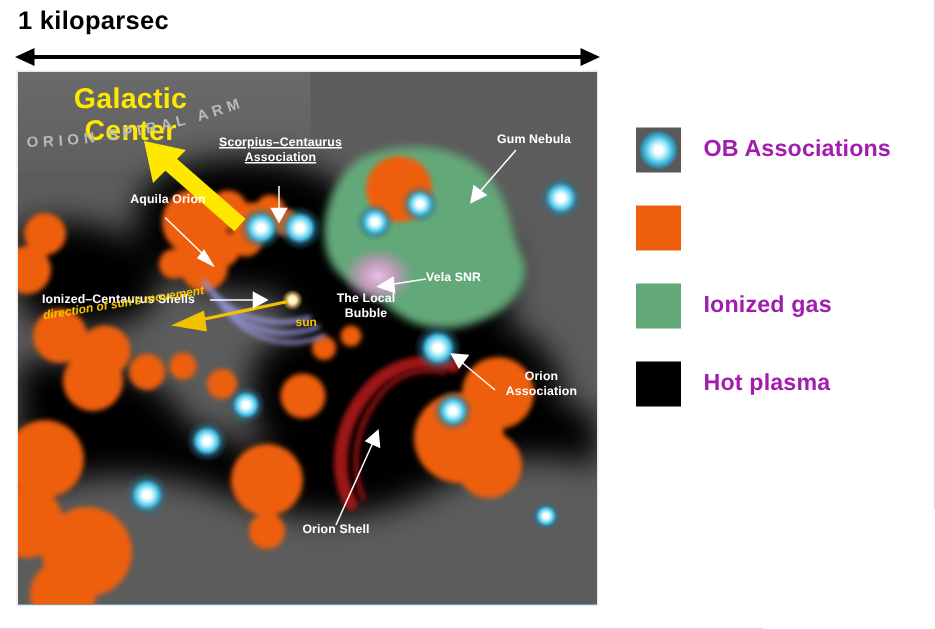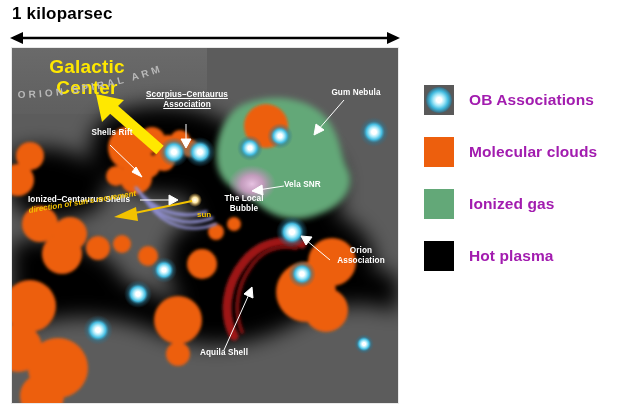--- a/index.html
+++ b/index.html
@@ -246,21 +246,21 @@
       <line x1="212" y1="302" x2="238" y2="244"></line>
       <polygon points="240,239 241,250 232,246"></polygon>
     </g>
   </svg>
 
   <div id="lbl-galactic-center">
     <span>Galactic</span><br>
     <span>Center</span>
   </div>
 
-  <div class="mlabel" style="left:60px;top:80px;width:80px;">Shells Rift</div>
+  <div class="mlabel" style="left:60px;top:80px;width:80px;">Aquila Orion</div>
 
   <div class="mlabel wrap" style="left:134px;top:42px;width:82px;text-decoration:underline;">
     <span>Scorpius–Centaurus</span><br>
     <span>Association</span>
   </div>
 
   <div class="mlabel" style="left:16px;top:147px;width:112px;text-align:left;">Ionized–Centaurus Shells</div>
 
   <div class="mlabel" style="left:314px;top:40px;width:60px;">Gum Nebula</div>
 
@@ -273,40 +273,39 @@
 
   <div id="lbl-suns-movement">direction of sun's movement</div>
 
   <div id="lbl-sun">sun</div>
 
   <div class="mlabel wrap" style="left:304px;top:198px;width:58px;margin-left:16px;">
     <span>Orion</span><br>
     <span>Association</span>
   </div>
 
-  <div class="mlabel" style="left:168px;top:300px;width:88px;">Aquila Shell</div>
+  <div class="mlabel" style="left:168px;top:300px;width:88px;">Orion Shell</div>
 
   <svg id="lbl-spiral-arm" viewBox="0 0 210 60">
     <path id="arcpath" d="M4,50 C60,50 140,34 198,2" fill="none" stroke="none"></path>
     <text><textPath href="#arcpath" startOffset="2">ORION SPIRAL ARM</textPath></text>
   </svg>
 </div>
 
 <div id="legend">
 
   <div class="legend-row">
     <div class="swatch sw-ob">
       <div class="star"></div>
     </div>
     <div class="legend-label">OB Associations</div>
   </div>
 
   <div class="legend-row">
     <div class="swatch sw-mol"></div>
-    <div class="legend-label">Molecular clouds</div>
   </div>
 
   <div class="legend-row">
     <div class="swatch sw-ion"></div>
     <div class="legend-label">Ionized gas</div>
   </div>
 
   <div class="legend-row">
     <div class="swatch sw-hot"></div>
     <div class="legend-label">Hot plasma</div>

